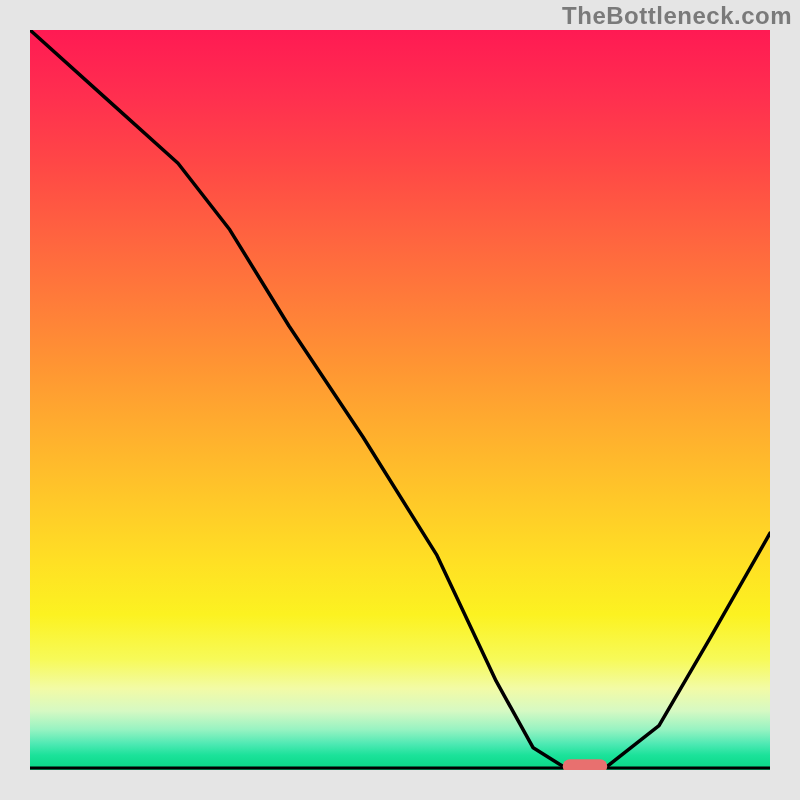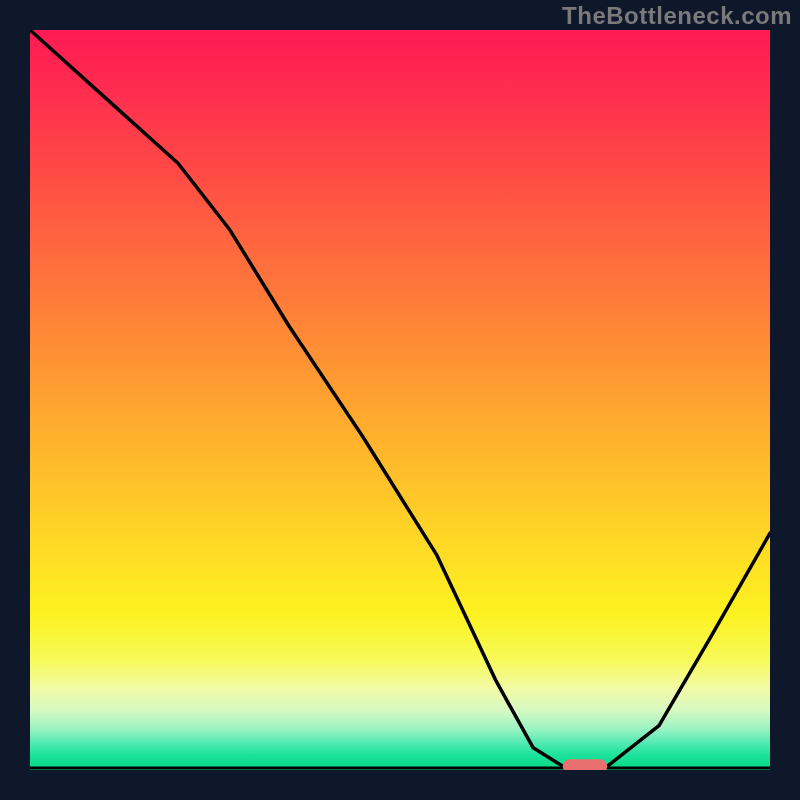--- a/index.html
+++ b/index.html
@@ -8,21 +8,21 @@
     width: 800px;
     height: 800px;
     background: #000;
     overflow: hidden;
     font-family: Arial, Helvetica, sans-serif;
   }
   .frame {
     position: relative;
     width: 800px;
     height: 800px;
-    background: #0f172a;
+    background: #e5e5e5;
   }
   .watermark {
     position: absolute;
     top: 2px;
     right: 8px;
     color: #7a7a7a;
     font-size: 24px;
     font-weight: 600;
     letter-spacing: 0.5px;
     z-index: 5;

